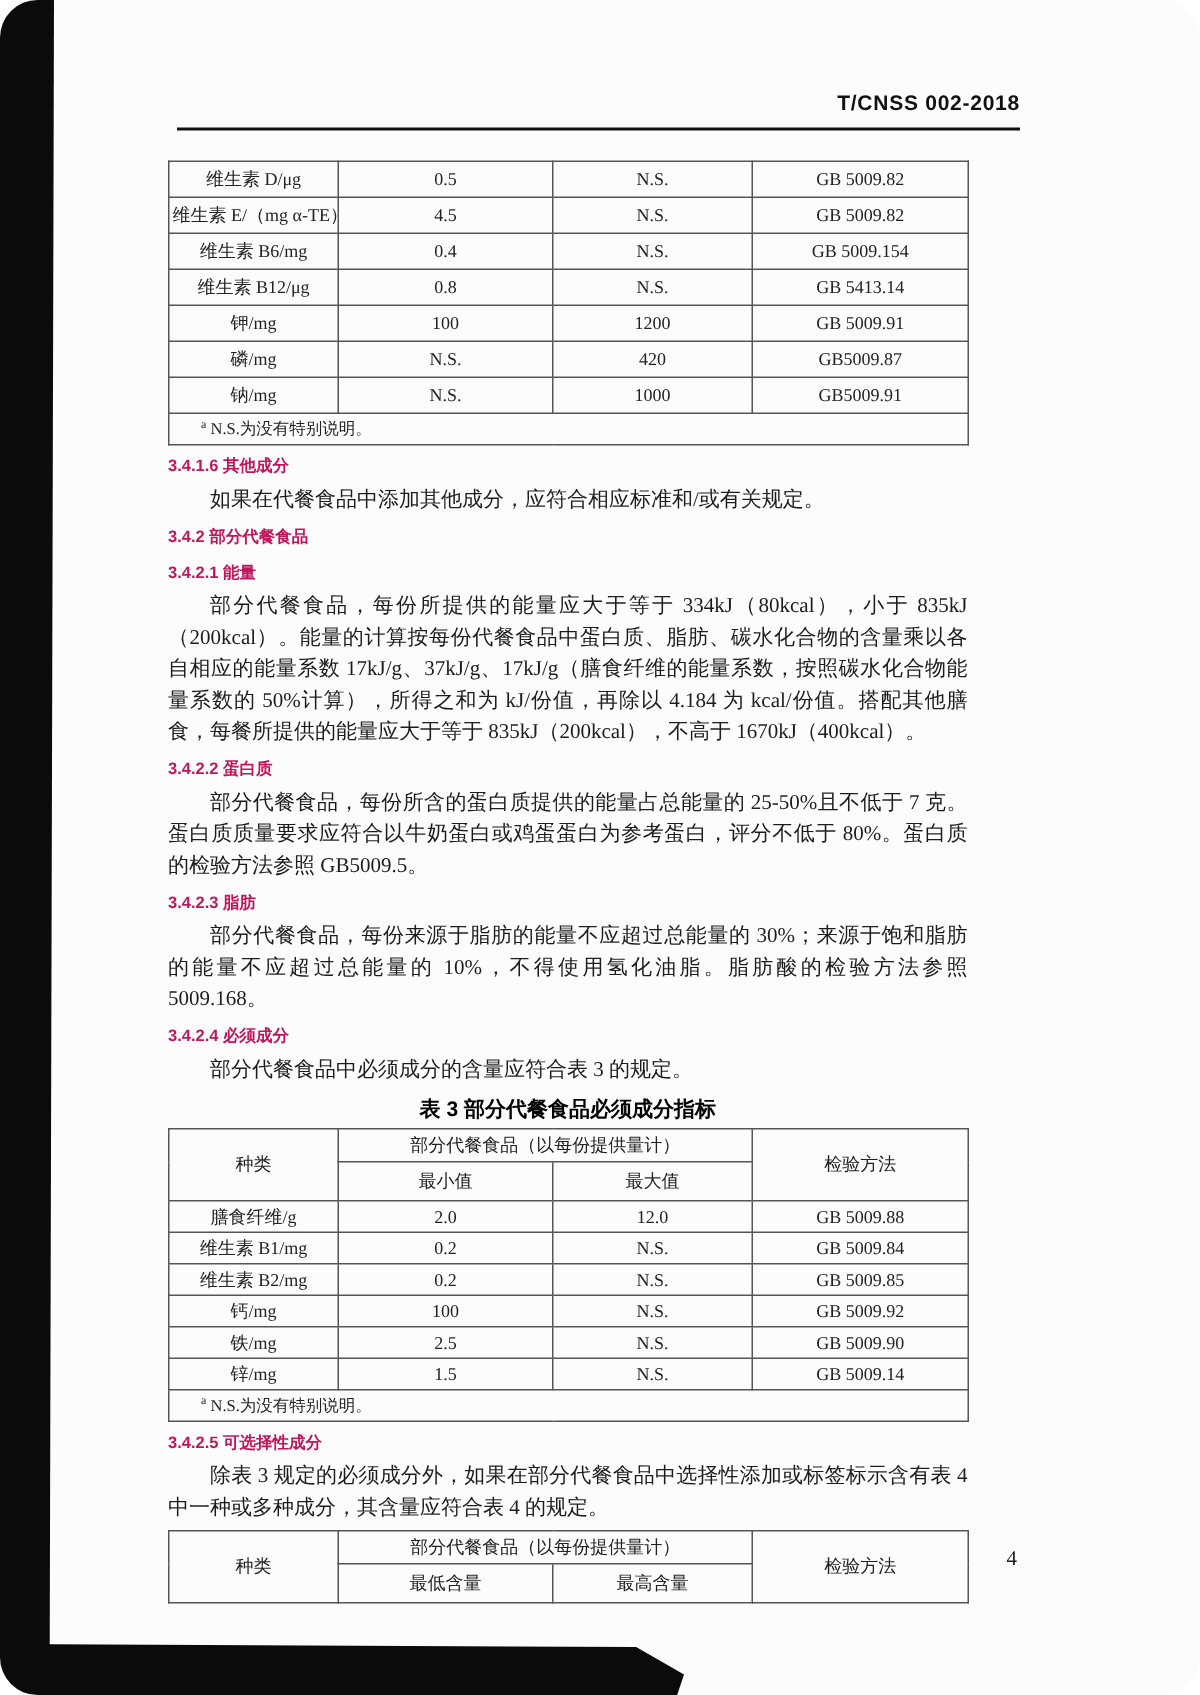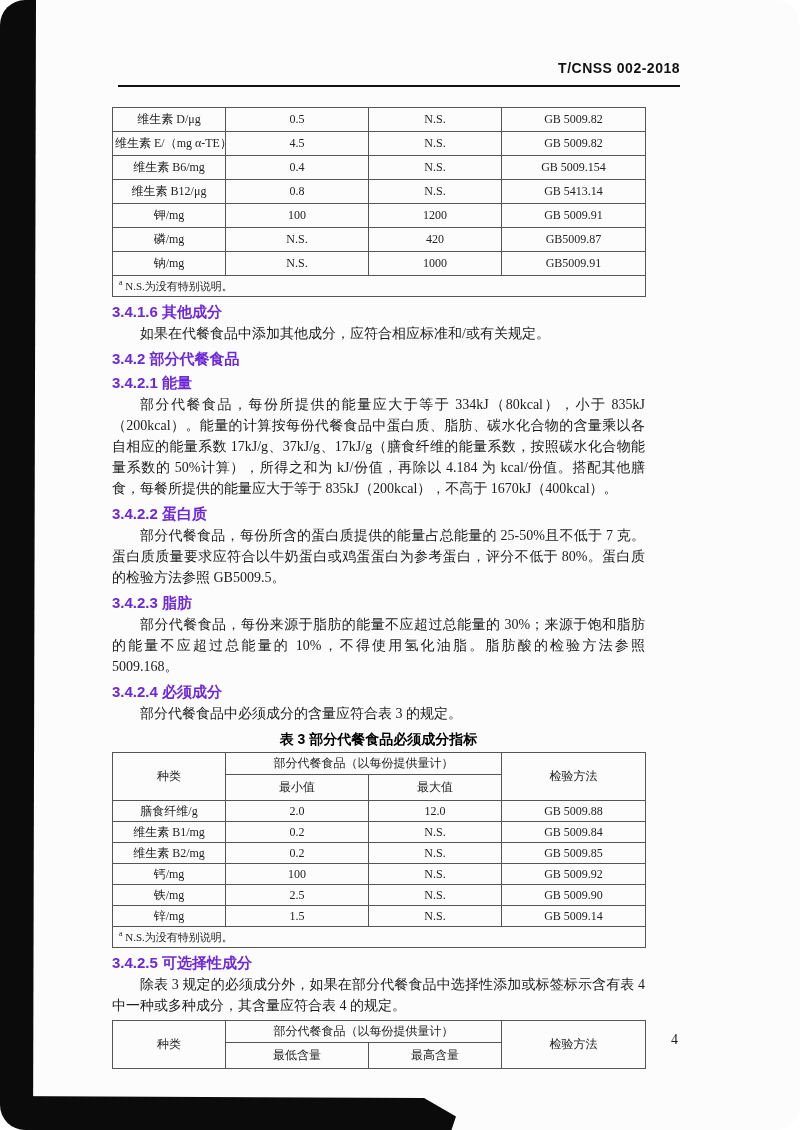--- a/index.html
+++ b/index.html
@@ -15,25 +15,25 @@
   .hdr-rule{position:absolute;top:85px;left:118px;width:562px;border-top:2px solid #111;}
   .content{position:absolute;left:112px;top:107px;width:533px;}
   table{border-collapse:collapse;table-layout:fixed;width:533px;font-size:12px;color:#222;}
   table.doc{border:1.5px solid #333;}
   td,th{border:1px solid #555;text-align:center;vertical-align:middle;padding:0 2px;
         font-weight:normal;overflow:hidden;white-space:nowrap;}
   .t1 td{height:23px;}
   .t3 .hrow1 th{height:21px;}
   .t3 .hrow2 th{height:25px;}
   .t3 td{height:20px;}
-  td.fn{ text-align:left;height:20px;font-size:11px;padding-left:6px;}
+  td.fn{ text-align:left;height:20px;font-size:11px;padding-left:21px;}
   td.fn sup{font-size:8px;}
   h3{
-    font-family:"Liberation Sans", sans-serif;font-weight:bold;font-size:15px;
-    margin:5px 0 2px 0;line-height:19px;color:#6d28d9;
+    font-family:"Liberation Sans", sans-serif;font-weight:bold;font-size:11px;
+    margin:5px 0 2px 0;line-height:19px;color:#be185d;
   }
   p.bp{margin:0;text-indent:2em;text-align:justify;line-height:21px;font-size:14px;}
   .caption{
     font-family:"Liberation Sans", sans-serif;font-weight:bold;font-size:14px;
     text-align:center;margin:6px 0 4px 0;line-height:18px;color:#000000;
   }
   .mt{margin-top:4px;}
   .pageno{position:absolute;top:1032px;right:122px;font-size:14px;font-family:"Liberation Serif", serif;}
   .edge-left{position:absolute;left:0;top:0;width:36px;height:1104px;background:#0b0b0b;
              clip-path:polygon(0 0,100% 0,92% 100%,0 100%);}

